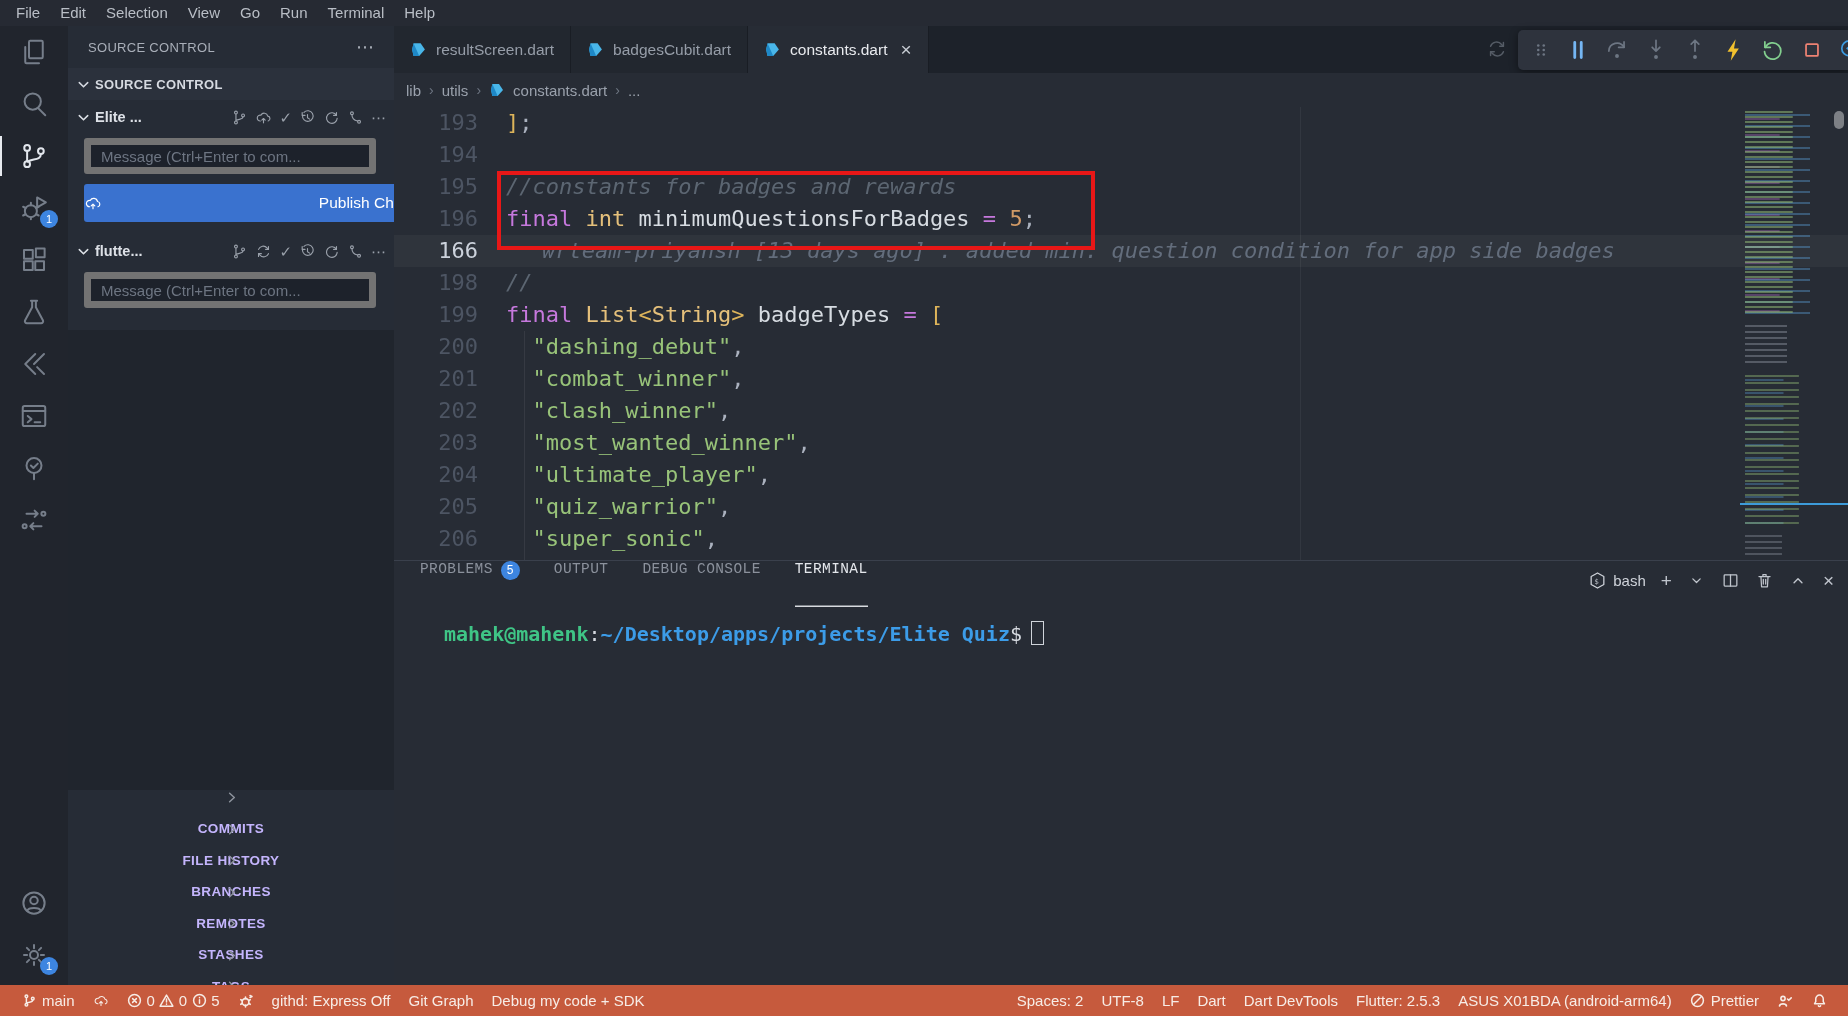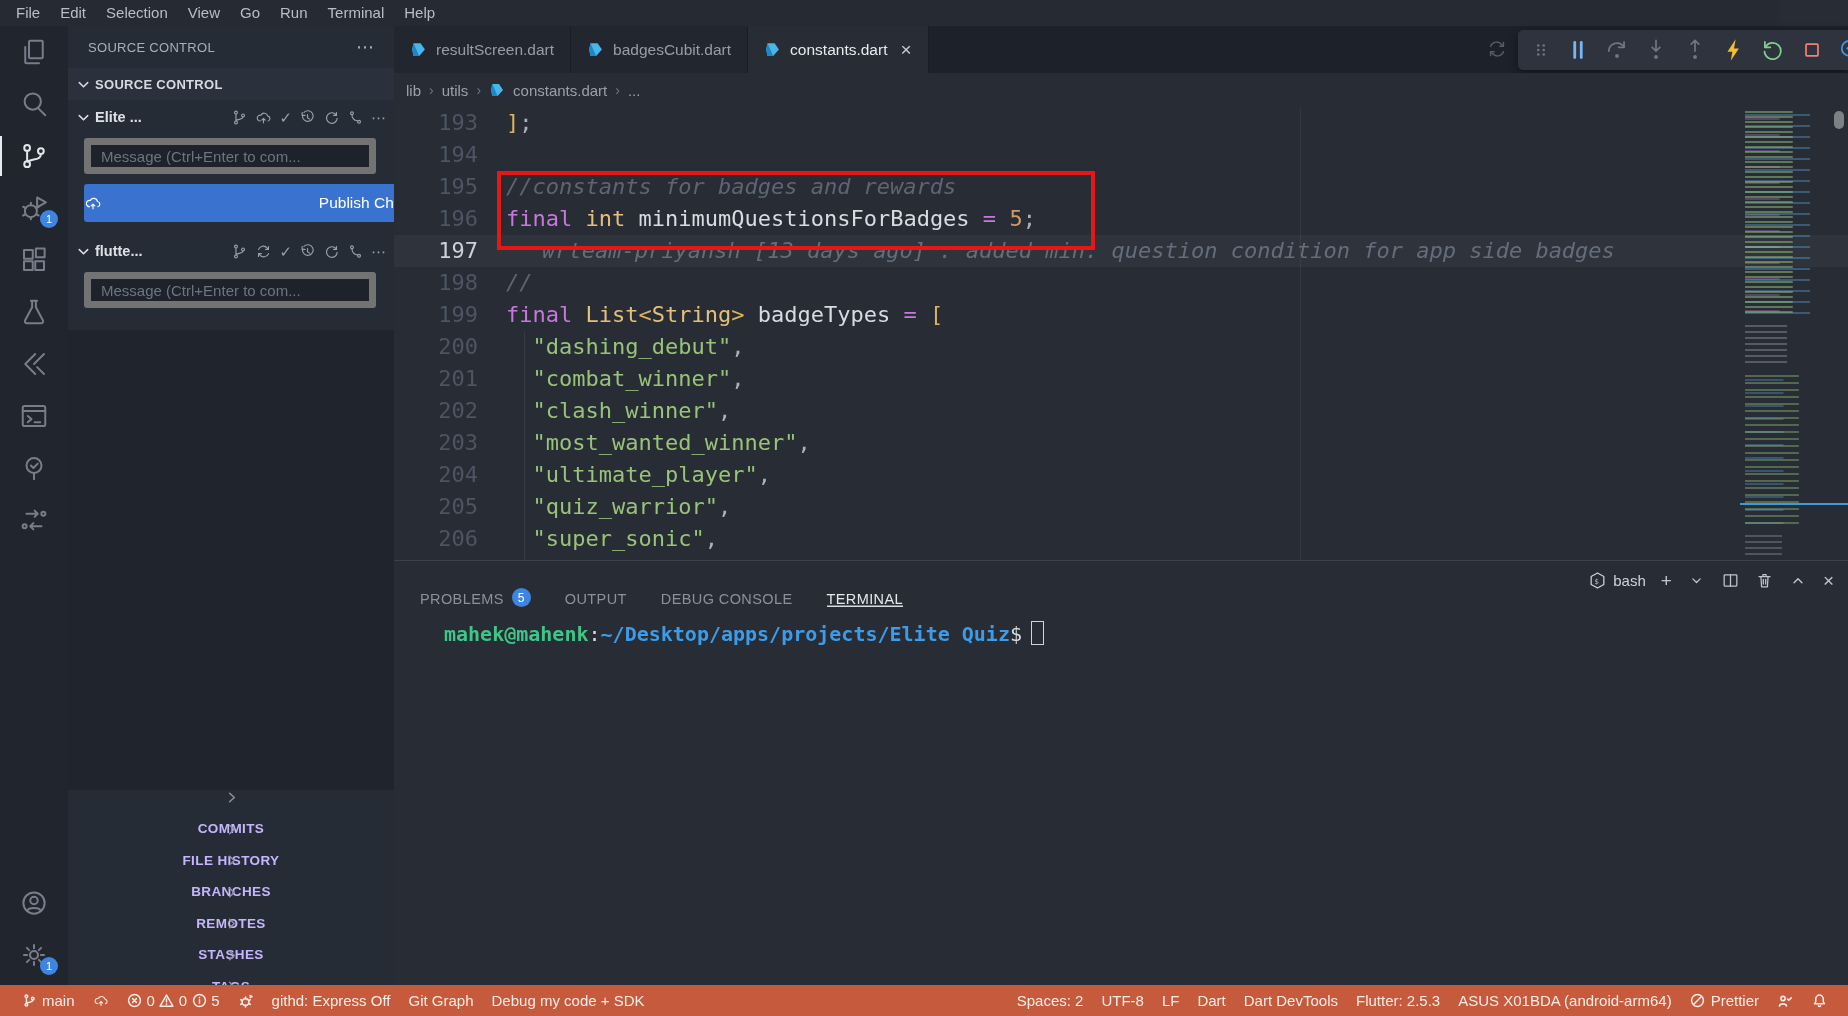--- a/index.html
+++ b/index.html
@@ -101,21 +101,21 @@
     background-size:48% 100%; background-repeat:repeat-y; }
   .overview-line { position:absolute; left:1346px; top:396px; width:108px; height:2px; background:#3d9bd9; }
   .scroll-slider { position:absolute; left:1440px; top:4px; width:10px; height:18px; border-radius:5px;
     background:rgba(255,255,255,.4); }
 
   
   .panel { position:absolute; left:0; top:534px; width:1454px; height:425px; background:#272c35;
     border-top:1px solid #3a404c; }
   .panel-header { height:46px; display:flex; align-items:center; padding-left:26px; }
   .panel-tab { position:relative; margin-right:34px; color:#8b919c; font-size:14.5px; letter-spacing:.4px;
-    display:flex; align-items:flex-end; gap:8px; height:46px; }
+    display:flex; align-items:flex-start; gap:8px; height:46px;font-family:Liberation Mono, monospace; }
   .panel-tab.active { color:#e4e7ec; box-shadow:inset 0 -1.5px 0 #d8dbe0; }
   .panel-badge { min-width:19px; height:19px; border-radius:10px; background:#3d85e0; color:#fff; font-size:12px;
     display:flex; align-items:center; justify-content:center; padding:0 4px; }
   .panel-toolbar { position:absolute; right:14px; top:10px; display:flex; align-items:center; gap:15px; color:#c0c5cd; }
   .shell-label { font-size:15px; color:#cfd3da; display:flex; align-items:center; gap:6px; }
   .pt-ic { width:19px; height:19px; display:flex; align-items:center; justify-content:center; }
   .pt-glyph { font-size:19px; line-height:19px; color:#c0c5cd; }
   .term-body { padding:14px 0 0 26px; font-family:"DejaVu Sans Mono",monospace; font-size:20px; }
   .t-user { color:#3fc586; font-weight:bold;padding-left:24px; }
   .t-pln  { color:#d6dae0; }
@@ -503,21 +503,21 @@
         </div>
         <div class="code-row">
           <span class="ln">195</span>
           <span class="code"><span class="tk-cmt">//constants for badges and rewards</span></span>
         </div>
         <div class="code-row">
           <span class="ln">196</span>
           <span class="code"><span class="tk-kw">final</span><span class="tk-pln"> </span><span class="tk-type">int</span><span class="tk-pln"> </span><span class="tk-ident">minimumQuestionsForBadges</span><span class="tk-op"> = </span><span class="tk-num">5</span><span class="tk-pln">;</span></span>
         </div>
         <div class="code-row active">
-          <span class="ln">197</span>
+          <span class="ln">166</span>
           <span class="code"><span class="tk-blame">wrteam-priyansh [13 days ago] : added min. question condition for app side badges</span></span>
         </div>
         <div class="code-row">
           <span class="ln">198</span>
           <span class="code"><span class="tk-cmt">//</span></span>
         </div>
         <div class="code-row">
           <span class="ln">199</span>
           <span class="code"><span class="tk-kw">final</span><span class="tk-pln"> </span><span class="tk-type">List</span><span class="tk-brY">&lt;</span><span class="tk-type">String</span><span class="tk-brY">&gt;</span><span class="tk-pln"> </span><span class="tk-ident">badgeTypes</span><span class="tk-op"> = </span><span class="tk-brY">[</span></span>
         </div>

